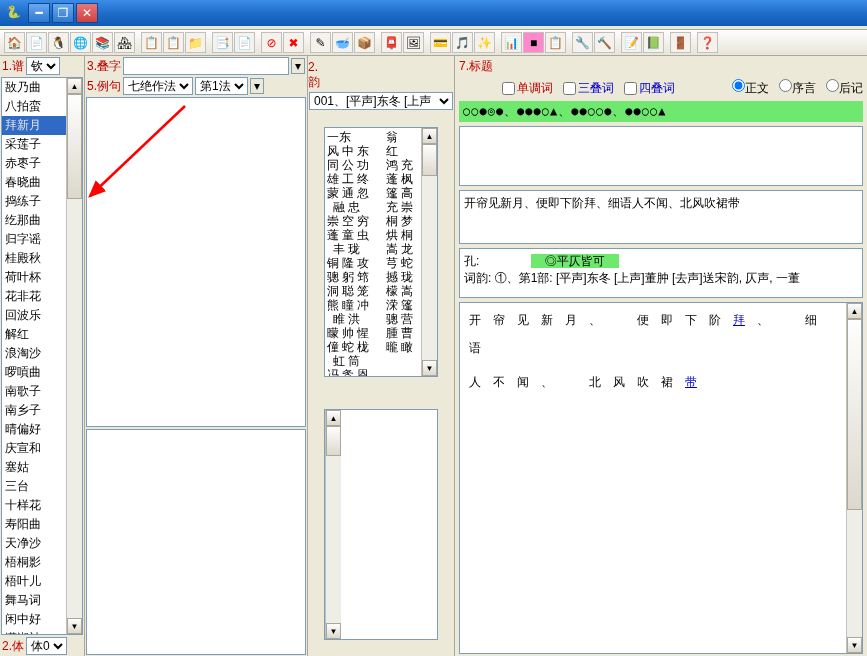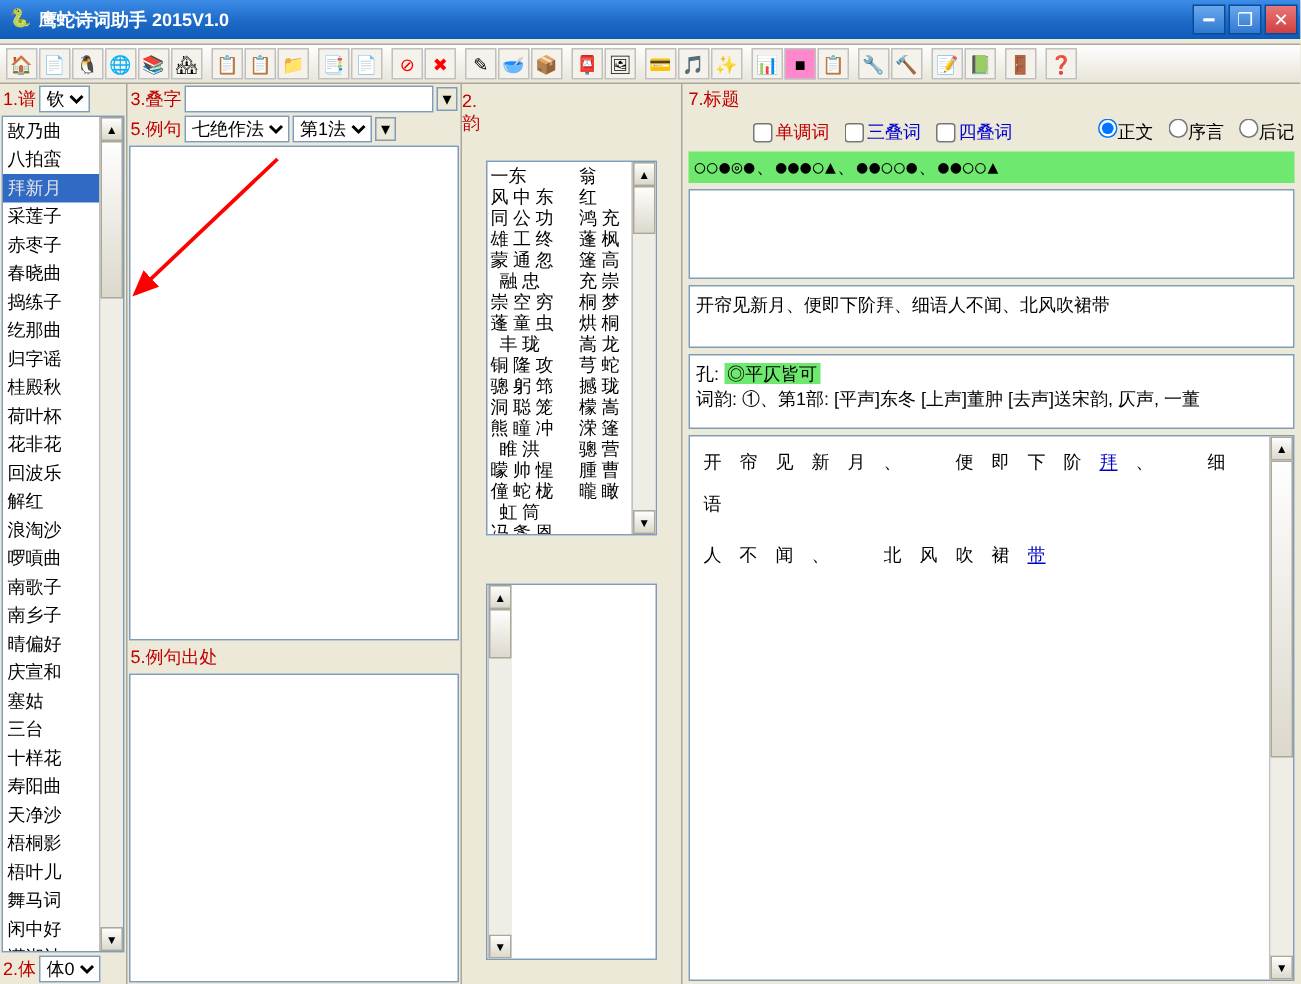--- a/index.html
+++ b/index.html
@@ -44,34 +44,33 @@
 
 .rhyme-body { flex: 1; background: white; border: 1px solid #7f9db9; margin: 16px; display: flex; overflow: hidden; position: relative; }
 .rhyme-text { flex: 1; padding: 2px; font-family: "SimSun"; line-height: 14px; white-space: pre; overflow: hidden; }
 
 .topright-row { display: flex; align-items: center; padding: 2px 4px; gap: 21px; }
 .pattern-bar { background: #6fe86f; padding: 2px 4px; margin: 2px 4px; font-family: monospace; letter-spacing: 1px; }
 .white-area { background: white; border: 1px solid #7f9db9; margin: 2px 4px; padding: 4px; }
 .char-row { display: flex; gap: 6px; flex-wrap: wrap; padding: 6px; }
 .char-box { min-width: 18px; height: 22px; display: flex; align-items: center; justify-content: center; }
 .char-box.link { color: #0000cc; text-decoration: underline; cursor: pointer; }
-.hl-green { background: #6fe86f; padding: 0 2px; }
+.hl-green { background: #6fe86f; padding: 0 14px; margin-left: 48px; }
 
 .checkbox-colored { display: flex; align-items: center; gap: 2px; }
 .cb-blue { color: #0000cc; }
 .cb-red { color: #c00000; padding-left: 43px; }
 
 svg.arrow { position: absolute; pointer-events: none; }
 </style>
 </head>
 <body>
 
 <div class="titlebar">
   <span class="icon">🐍</span>
-  <span class="title">鹰蛇诗词助手 2015V1.0</span>
   <div class="win-btn">━</div>
   <div class="win-btn">❐</div>
   <div class="win-btn win-close">✕</div>
 </div>
 
 <div class="menubar"></div>
 
 <div class="toolbar">
   <div class="tb">🏠</div>
   <div class="tb">📄</div>
@@ -178,40 +177,38 @@
     </div>
     <div class="labelrow">
       <span class="redlabel">5.例句</span>
       <select><option>七绝作法</option></select>
       <select><option>第1法</option></select>
       <span style="border:1px solid #7f9db9;width:14px;text-align:center">▾</span>
     </div>
     <div class="listwrap" style="height:330px;flex:none">
       <div class="listbox"></div>
     </div>
-    <div class="labelrow">
-        <span class="redlabel">5.例句出处</span>
-      </div>
     <div class="listwrap">
       <div class="listbox"></div>
     </div>
     <svg class="arrow" style="left:-5px;top:40px" width="110" height="110">
       <defs>
           <marker id="ah" markerWidth="8" markerHeight="8" refX="6" refY="3" orient="auto">
             <path d="M0,0 L7,3 L0,6 Z" fill="red"></path>
           </marker>
         </defs>
       <line x1="105" y1="10" x2="10" y2="100" stroke="red" stroke-width="2.5" marker-end="url(#ah)"></line>
     </svg>
   </div>
 
   <div class="col col3">
     <div style="display:flex">
       <div style="width:18px;padding-top:4px" class="redlabel">2.韵</div>
     </div>
+    <select style="margin:1px;width:calc(100% - 2px)"><option>001、[平声]东冬 [上声</option></select>
     <div class="rhyme-body" style="height:250px;flex:none">
       <div class="rhyme-text">一东
 风 中 东
 同 公 功
 雄 工 终
 蒙 通 忽
   融 忠
 崇 空 穷
 蓬 童 虫
   丰 珑
@@ -283,21 +280,21 @@
           <input type="checkbox" style="">
           <span>四叠词</span>
         </label>
       <div style="flex:1"></div>
       <label><input type="radio" checked="" style=""><span>正文</span></label>
       <label><input type="radio" style=""><span>序言</span></label>
       <label><input type="radio" style=""><span>后记</span></label>
     </div>
     <div class="pattern-bar">○○●◎●、●●●○▲、●●○○●、●●○○▲</div>
     <div class="white-area" style="height:60px"></div>
-    <div class="white-area" style="height:42px">开帘见新月、便即下阶拜、细语人不闻、北风吹裙带</div>
+    <div class="white-area" style="height:54px">开帘见新月、便即下阶拜、细语人不闻、北风吹裙带</div>
     <div class="white-area" style="height:50px">
       <div><span>孔:</span> <span class="hl-green">◎平仄皆可</span></div>
       <div>词韵: ①、第1部: [平声]东冬 [上声]董肿 [去声]送宋韵, 仄声, 一董</div>
     </div>
     <div style="flex:1;display:flex;margin:2px 4px;border:1px solid #7f9db9;background:white">
       <div style="flex:1">
         <div class="char-row" id="chars1">
             <span class="char-box">开</span>
             <span class="char-box">帘</span>
             <span class="char-box">见</span>

